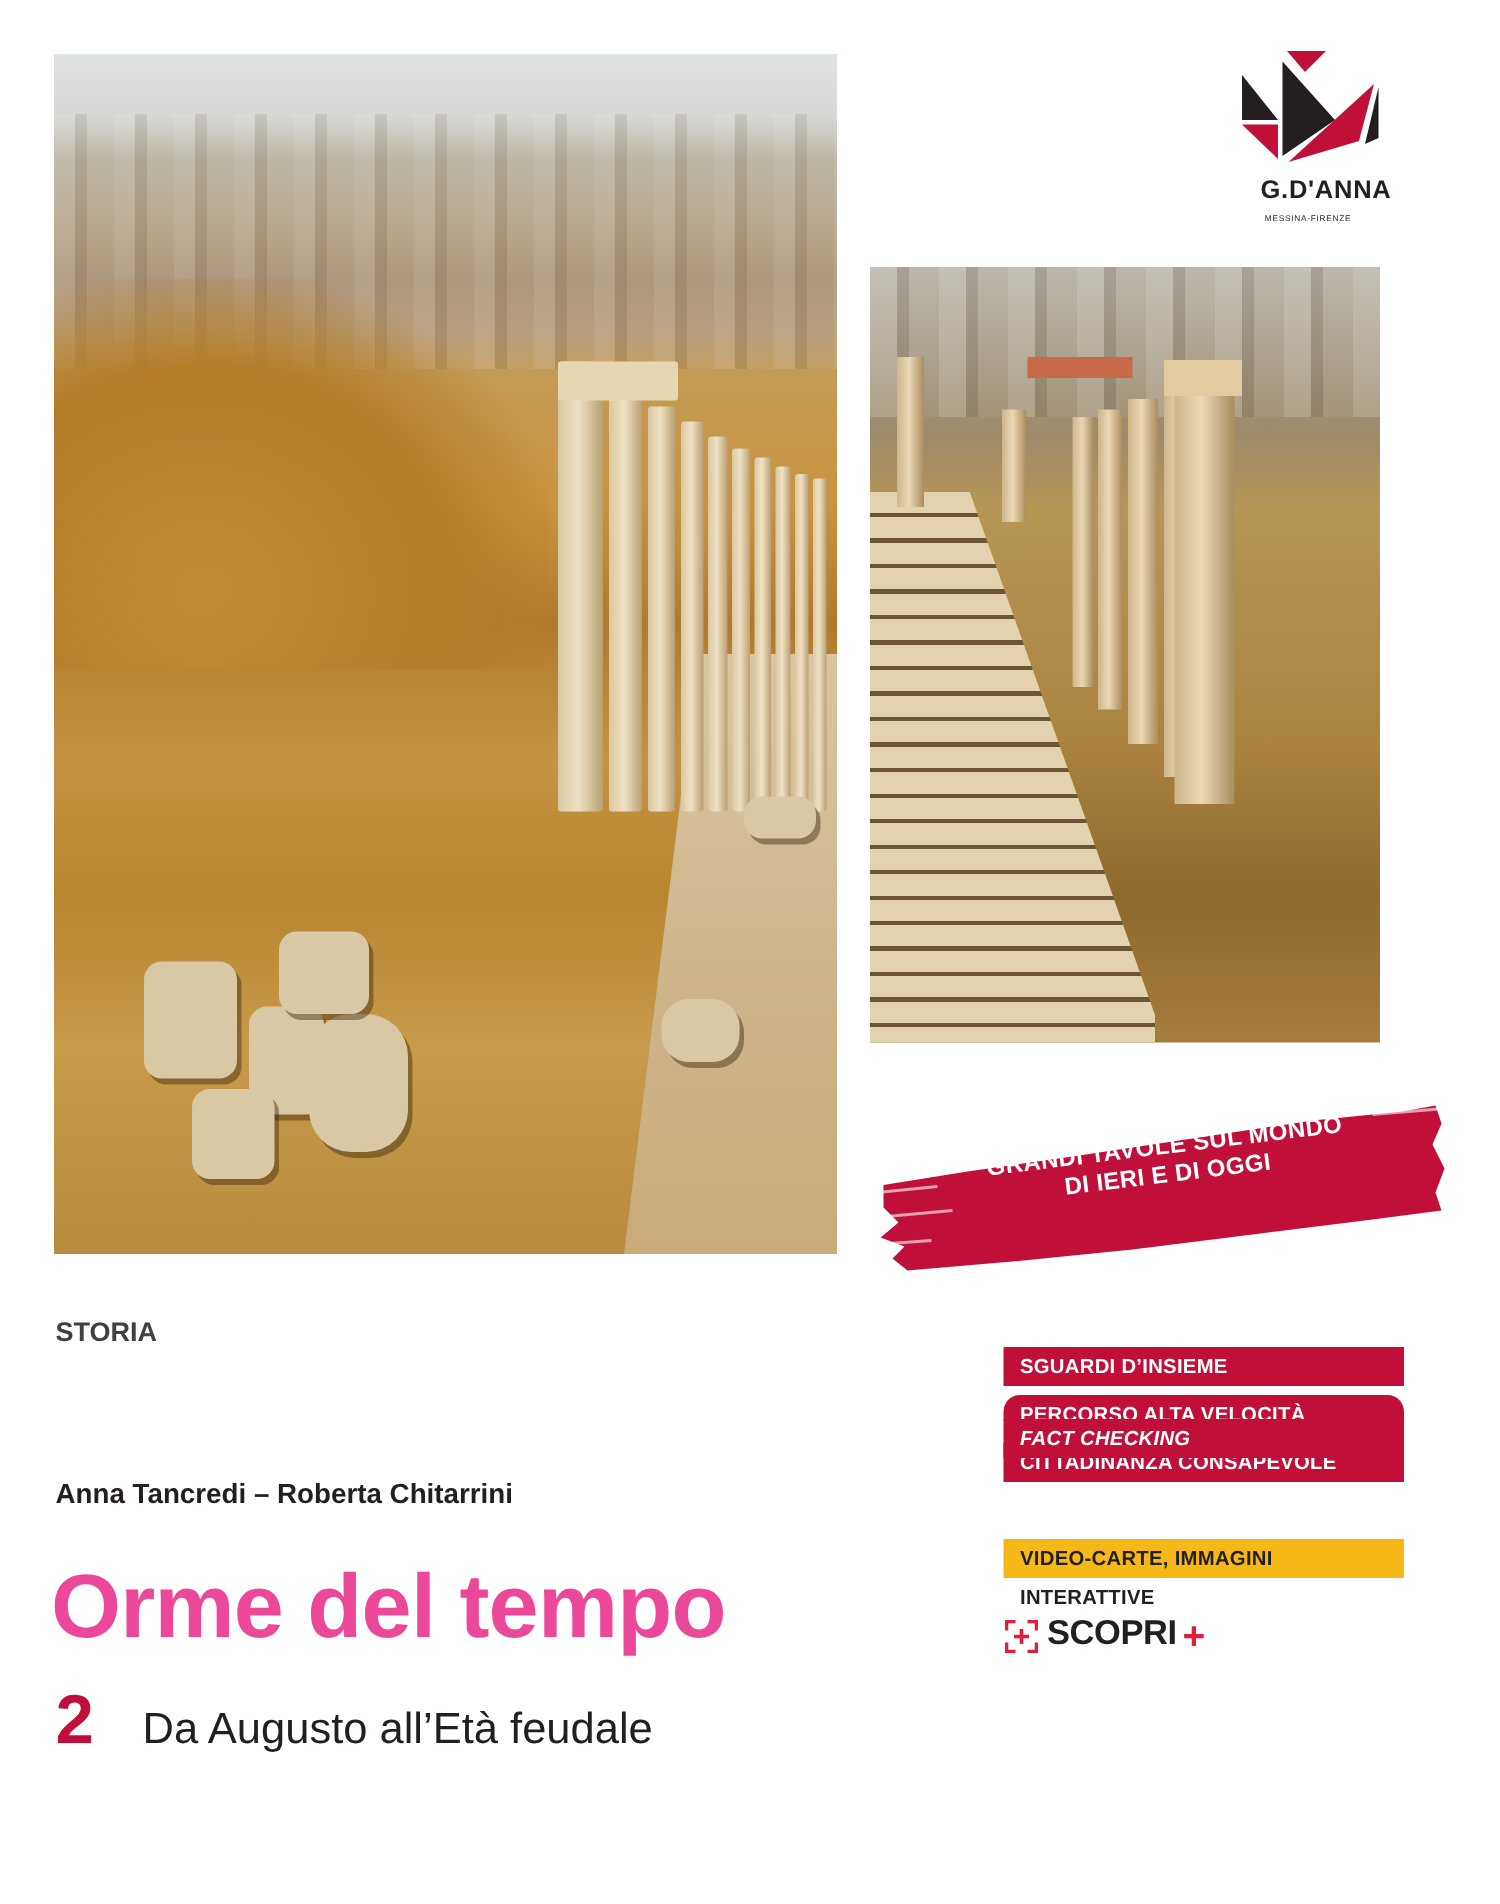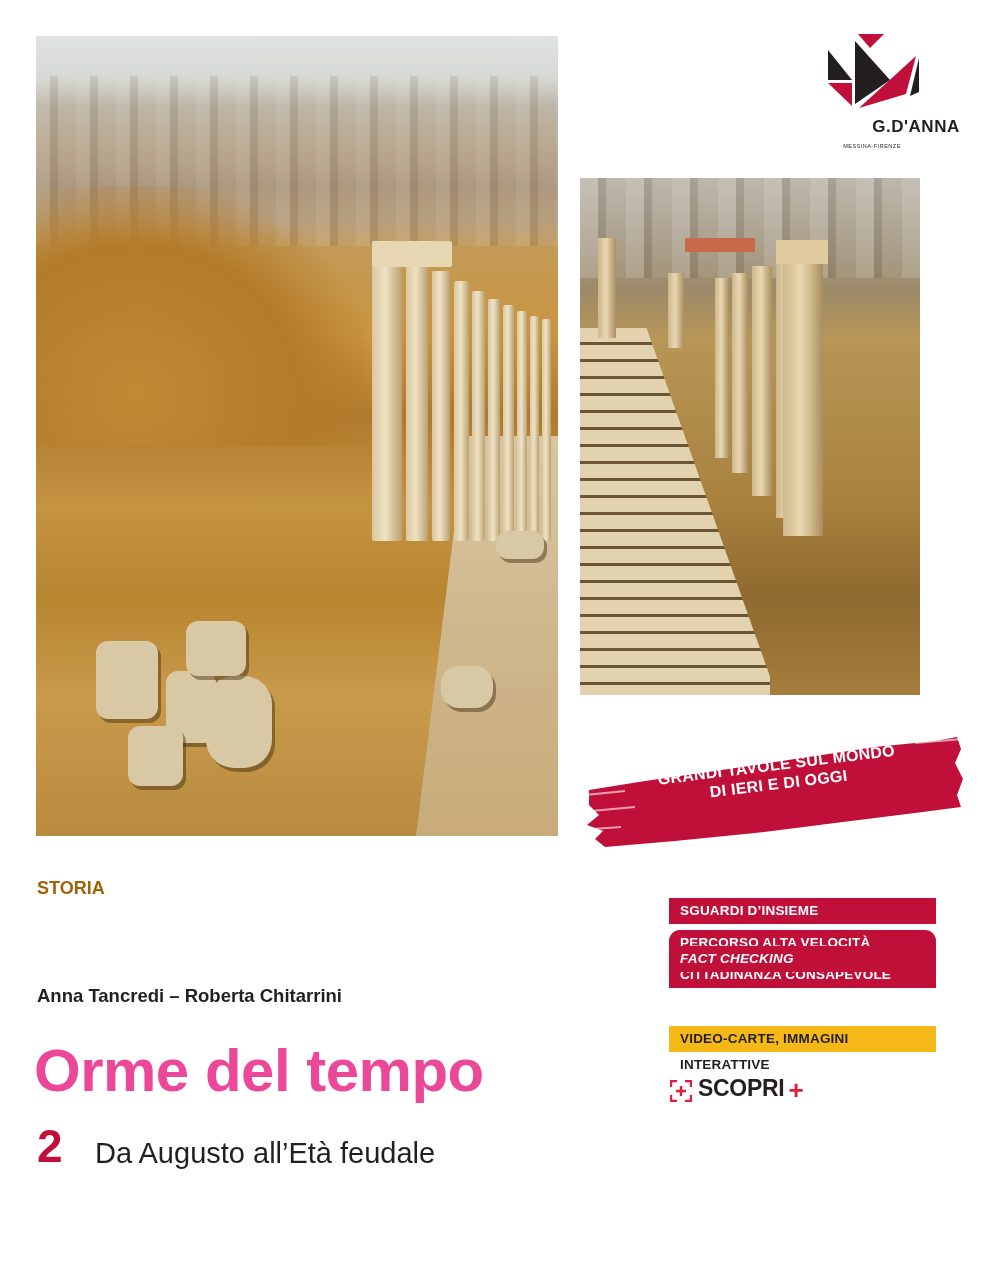--- a/index.html
+++ b/index.html
@@ -27,31 +27,31 @@
   #photo-side .town { position:absolute; left:0; top:0; width:340px; height:100px;
     background:repeating-linear-gradient(90deg, rgba(255,255,255,.18) 0 18px, rgba(70,60,50,.15) 18px 26px, rgba(255,255,255,.06) 26px 46px); }
   #photo-side .roof { position:absolute; left:105px; top:60px; width:70px; height:14px; background:#c8694a; }
   #photo-side .road { position:absolute; left:0; top:150px; width:190px; height:367px;
     background:repeating-linear-gradient(180deg,#e2d3ae 0 14px,#6b5534 14px 17px);
     clip-path:polygon(0 0,35% 0,100% 95%,100% 100%,0 100%); }
   #photo-side .col { position:absolute; background:linear-gradient(90deg,#cdb68a,#ead8b3 45%,#a98e5e); }
 
   
   #logo { left:826px; top:34px; width:96px; height:76px; }
-  #logo-name { left:856px; top:117px; width:120px; text-align:center; font-weight:bold; font-size:17px; color:#231f20; letter-spacing:0.5px; }
+  #logo-name { left:824px; top:117px; width:120px; text-align:center; font-weight:bold; font-size:17px; color:#231f20; letter-spacing:0.5px; }
   #logo-sub { left:812px; top:143px; width:120px; text-align:center; font-size:5.5px; color:#231f20; letter-spacing:0.5px; }
 
   
   #brush { left:585px; top:735px; width:380px; height:115px; }
   #brush-text { left:600px; top:755px; width:360px; height:80px; transform:rotate(-7deg); transform-origin:center;
     color:#ffffff; font-weight:bold; font-size:16px; line-height:19px; text-align:center; letter-spacing:0.3px; }
   #brush-text span { display:block; }
 
   
-  #subject { left:37px; top:878px; font-weight:bold; font-size:18px; color:#a16207; }
+  #subject { left:37px; top:878px; font-weight:bold; font-size:18px; color:#404040; }
   #authors { left:37px; top:985px; font-weight:bold; font-size:18.5px; color:#231f20; }
   #title { left:34px; top:1035px; font-weight:bold; font-size:60px; color:#ec4899; letter-spacing:-0.5px; line-height:72px; }
   #volnum { left:37px; top:1118px; font-weight:bold; font-size:46px; color:#c0103a; line-height:56px; }
   #volsub { left:95px; top:1135px; font-size:29px; color:#231f20; line-height:36px; }
 
   
   .strip { position:absolute; left:669px; width:267px; height:26px; background:#c0103a; color:#ffffff;
            font-weight:bold; font-size:13.5px; line-height:26px; padding-left:11px; box-sizing:border-box; letter-spacing:0.2px; }
   .strip.italic { font-style:italic; }
   .strip.yellow { background:#f6b817; color:#231f20; }

